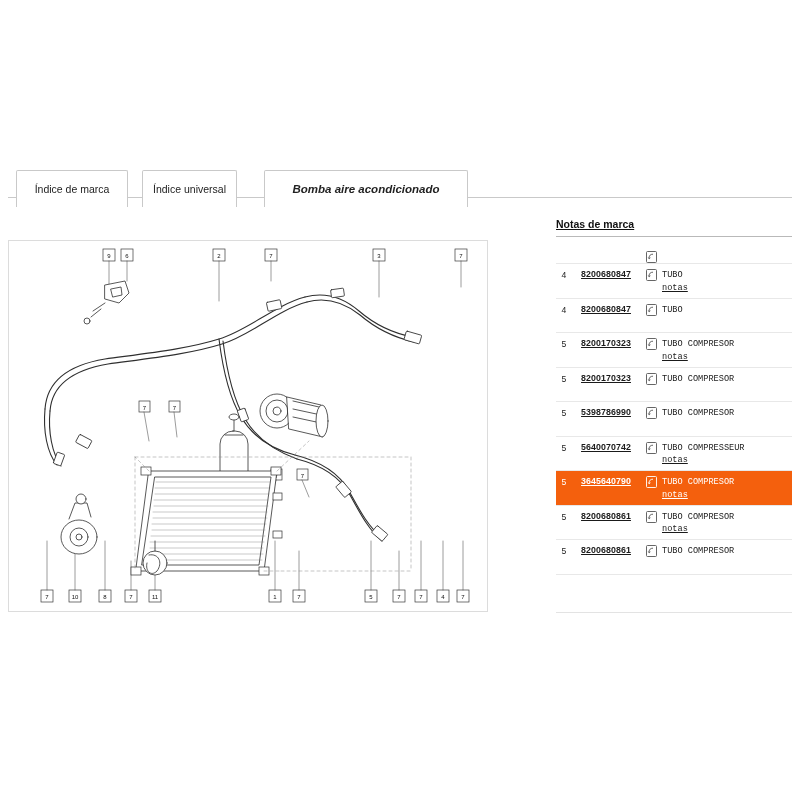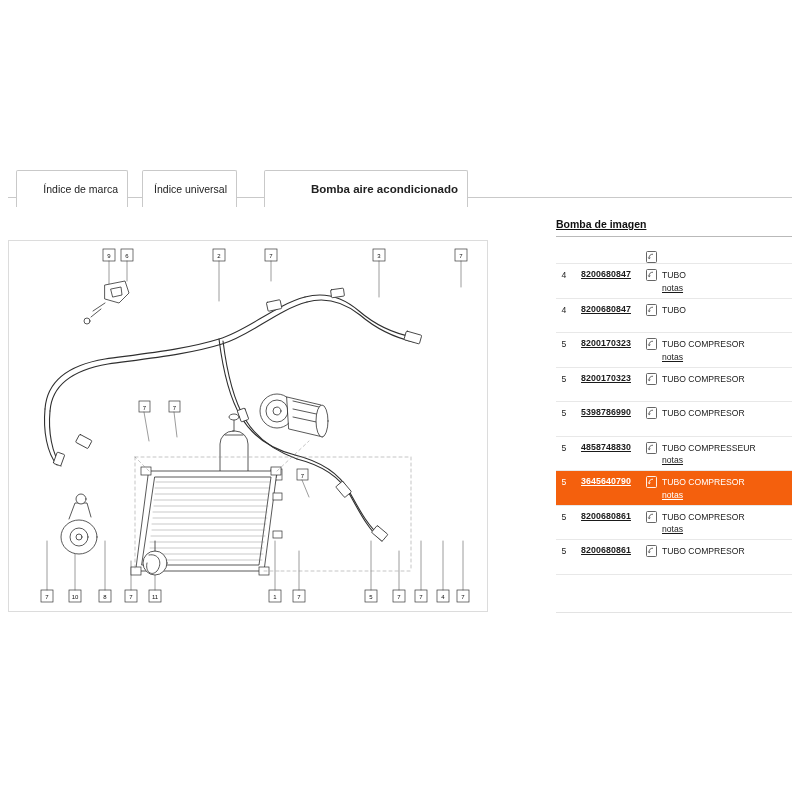--- a/index.html
+++ b/index.html
@@ -17,32 +17,32 @@
   .tabbar{
     position:absolute;left:8px;top:170px;width:784px;height:28px;
   }
   .tabline{
     position:absolute;left:0;top:27px;width:784px;height:1px;background:#c9c9c9;
   }
   .tab{
     position:absolute;top:0;height:27px;
     border:1px solid #c9c9c9;border-bottom:none;
     background:#ffffff;
-    display:flex;align-items:center;justify-content:flex-end;
+    display:flex;align-items:center;justify-content:center;
     font-size:10.5px;color:#222;
     border-radius:2px 2px 0 0;
     box-sizing:border-box;
     padding:18px 9px;
     white-space:nowrap;
   }
   .tab.t1{left:8px;width:112px;}
   .tab.t2{left:134px;width:95px;}
   .tab.active{
     left:256px;width:204px;height:28px;top:0;
-    font-weight:bold;font-size:11.5px;
+    font-weight:bold;font-style:italic;font-size:11.5px;
     border-color:#c9c9c9;background:#fff;z-index:3;
   }
   .tab.active::after{
     content:"";position:absolute;left:0;right:0;bottom:-1px;height:2px;background:#fff;
   }
 
   
   .diagram{
     position:absolute;left:8px;top:240px;width:480px;height:372px;
     border:1px solid #dcdcdc;background:#ffffff;box-sizing:border-box;
@@ -70,21 +70,21 @@
     border-bottom:1px solid #e8e8e8;
     padding:5px 0 0 0;
     font-size:8.6px;
     background:#fff;
   }
   .row.clipped{height:20px;padding-top:0;align-items:flex-end;}
   .row.sel{background:#f4600d;color:#ffffff;}
   .row .qty{width:16px;text-align:center;flex:none;font-size:8.6px;padding-top:1px;}
   .row .ref{width:68px;flex:none;font-weight:bold;font-size:8.8px;text-decoration:underline;letter-spacing:.1px;text-align:center;}
   .row .ico{width:22px;flex:none;display:flex;justify-content:center;padding-top:0px;}
-  .row .desc{flex:1;line-height:12.5px;padding-right:4px;}
+  .row .desc{flex:1;line-height:12.5px;padding-right:4px;font-family:Liberation Mono, monospace;}
   .row .desc .sub{text-decoration:underline;display:block;}
   .ico svg{display:block;}
 </style>
 </head>
 <body>
 
 <div class="app">
 
   <div class="tabbar">
     <div class="tabline"></div>
@@ -284,21 +284,21 @@
           <path d="M402 216 L402 330"></path>
           <path d="M140 230 L126 216"></path>
           <path d="M255 330 L272 330"></path>
         </g>
 
       </g>
     </svg>
   </div>
 
   <div class="notes">
-    <div class="notes-title">Bomba de imagen</div>
+    <div class="notes-title">Notas de marca</div>
     <div class="notes-rule"></div>
     <div class="notes-list">
 
       <div class="row clipped">
         <div class="qty"></div>
         <div class="ref"></div>
         <div class="ico">
           <svg width="11" height="12" viewBox="0 0 11 12">
             <rect x="0.5" y="0.5" width="10" height="11" rx="1" fill="#fff" stroke="#555" stroke-width="0.9"></rect>
             <path d="M7 3.2 C4.4 3.2 3.2 4.6 3.2 6.4" fill="none" stroke="#555" stroke-width="0.9"></path>
@@ -374,21 +374,21 @@
             <rect x="0.5" y="0.5" width="10" height="11" rx="1" fill="#fff" stroke="#555" stroke-width="0.9"></rect>
             <path d="M7 3.2 C4.4 3.2 3.2 4.6 3.2 6.4" fill="none" stroke="#555" stroke-width="0.9"></path>
             <path d="M3.2 8.2 L1.6 6.4 L4.8 6.4 Z" fill="#555"></path>
           </svg>
         </div>
         <div class="desc">TUBO COMPRESOR</div>
       </div>
 
       <div class="row">
         <div class="qty">5</div>
-        <div class="ref">4858748830</div>
+        <div class="ref">5640070742</div>
         <div class="ico">
           <svg width="11" height="12" viewBox="0 0 11 12">
             <rect x="0.5" y="0.5" width="10" height="11" rx="1" fill="#fff" stroke="#555" stroke-width="0.9"></rect>
             <path d="M7 3.2 C4.4 3.2 3.2 4.6 3.2 6.4" fill="none" stroke="#555" stroke-width="0.9"></path>
             <path d="M3.2 8.2 L1.6 6.4 L4.8 6.4 Z" fill="#555"></path>
           </svg>
         </div>
         <div class="desc">
           <span>TUBO COMPRESSEUR</span>
           <span class="sub">notas</span>

